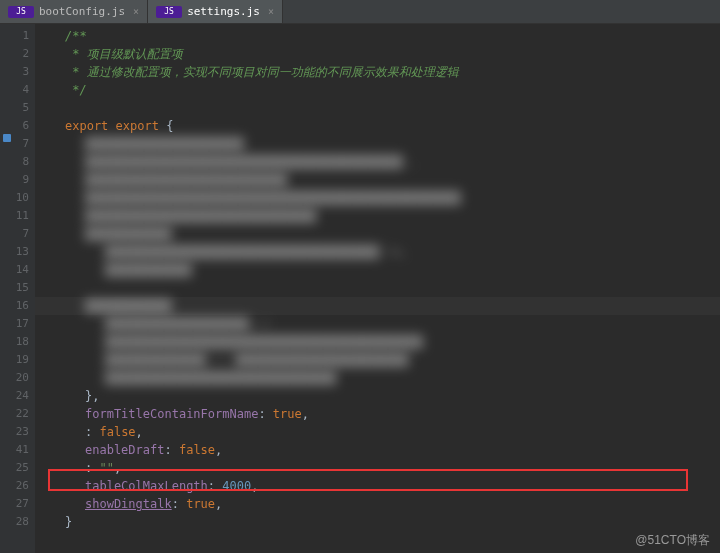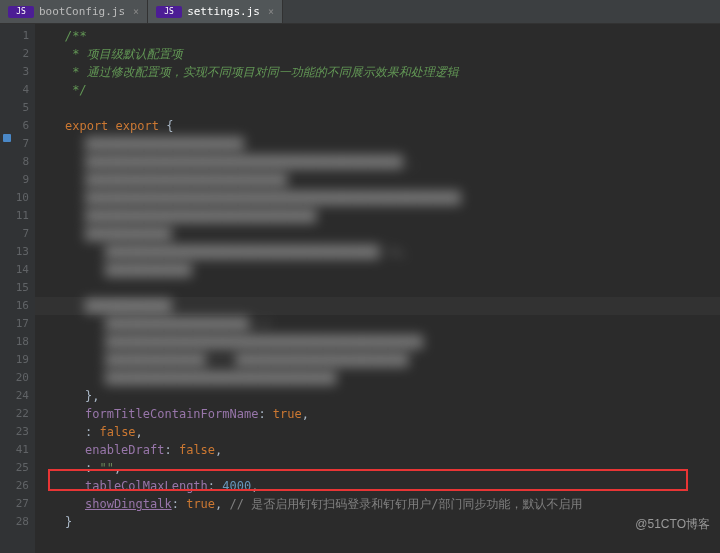--- a/index.html
+++ b/index.html
@@ -101,21 +101,21 @@
       position: absolute;
       border: 2px solid #e83535;
       left: 48px;
       width: 640px;
       height: 22px;
       top: 469px;
       pointer-events: none;
     }
     .watermark {
       position: absolute;
-      bottom: 20px;
+      bottom: 4px;
       right: 10px;
       color: #999;
       font-size: 12px;
       font-family: sans-serif;
     }
     .breakpoint-dot {
       position: absolute;
       left: 3px;
       width: 8px;
       height: 8px;
@@ -194,21 +194,21 @@
     <div class="code-line"><span class="indent" style="width:60px"></span><span class="blur-block">████████████████████ //</span></div>
     <div class="code-line"><span class="indent" style="width:60px"></span><span class="blur-block">████████████████████████████████████████████</span></div>
     <div class="code-line"><span class="indent" style="width:60px"></span><span class="blur-block">██████████████ // ████████████████████████</span></div>
     <div class="code-line"><span class="indent" style="width:60px"></span><span class="blur-block">████████████████████████████████</span></div>
     <div class="code-line"><span class="indent" style="width:40px"></span><span class="punct">},</span></div>
     <div class="code-line"><span class="indent" style="width:40px"></span><span class="prop">formTitleContainFormName</span><span class="punct">: </span><span class="bool">true</span><span class="punct">, </span></div>
     <div class="code-line"><span class="indent" style="width:40px"></span><span class="punct">: </span><span class="bool">false</span><span class="punct">, </span></div>
     <div class="code-line"><span class="indent" style="width:40px"></span><span class="prop">enableDraft</span><span class="punct">: </span><span class="bool">false</span><span class="punct">, </span></div>
     <div class="code-line"><span class="indent" style="width:40px"></span><span class="punct">: </span><span class="string">""</span><span class="punct">, </span></div>
     <div class="code-line"><span class="indent" style="width:40px"></span><span class="prop">tableColMaxLength</span><span class="punct">: </span><span class="number">4000</span><span class="punct">, </span></div>
-    <div class="code-line"><span class="indent" style="width:40px"></span><span class="prop underline">showDingtalk</span><span class="punct">: </span><span class="bool">true</span><span class="punct">, </span><span class="comment-grey">// 是否启用钉钉扫码登录和钉钉用户/部门同步功能，默认不启用</span></div>
+    <div class="code-line"><span class="indent" style="width:40px"></span><span class="prop underline">showDingtalk</span><span class="punct">: </span><span class="bool">true</span><span class="punct">, </span></div>
     <div class="code-line"><span class="indent" style="width:20px"></span><span class="punct">}</span></div>
   </div>
 </div>
 
 <div class="breakpoint-dot" style="top:134px"></div>
 
 <div class="mark-box"></div>
 
 <div class="watermark">@51CTO博客</div>
 

